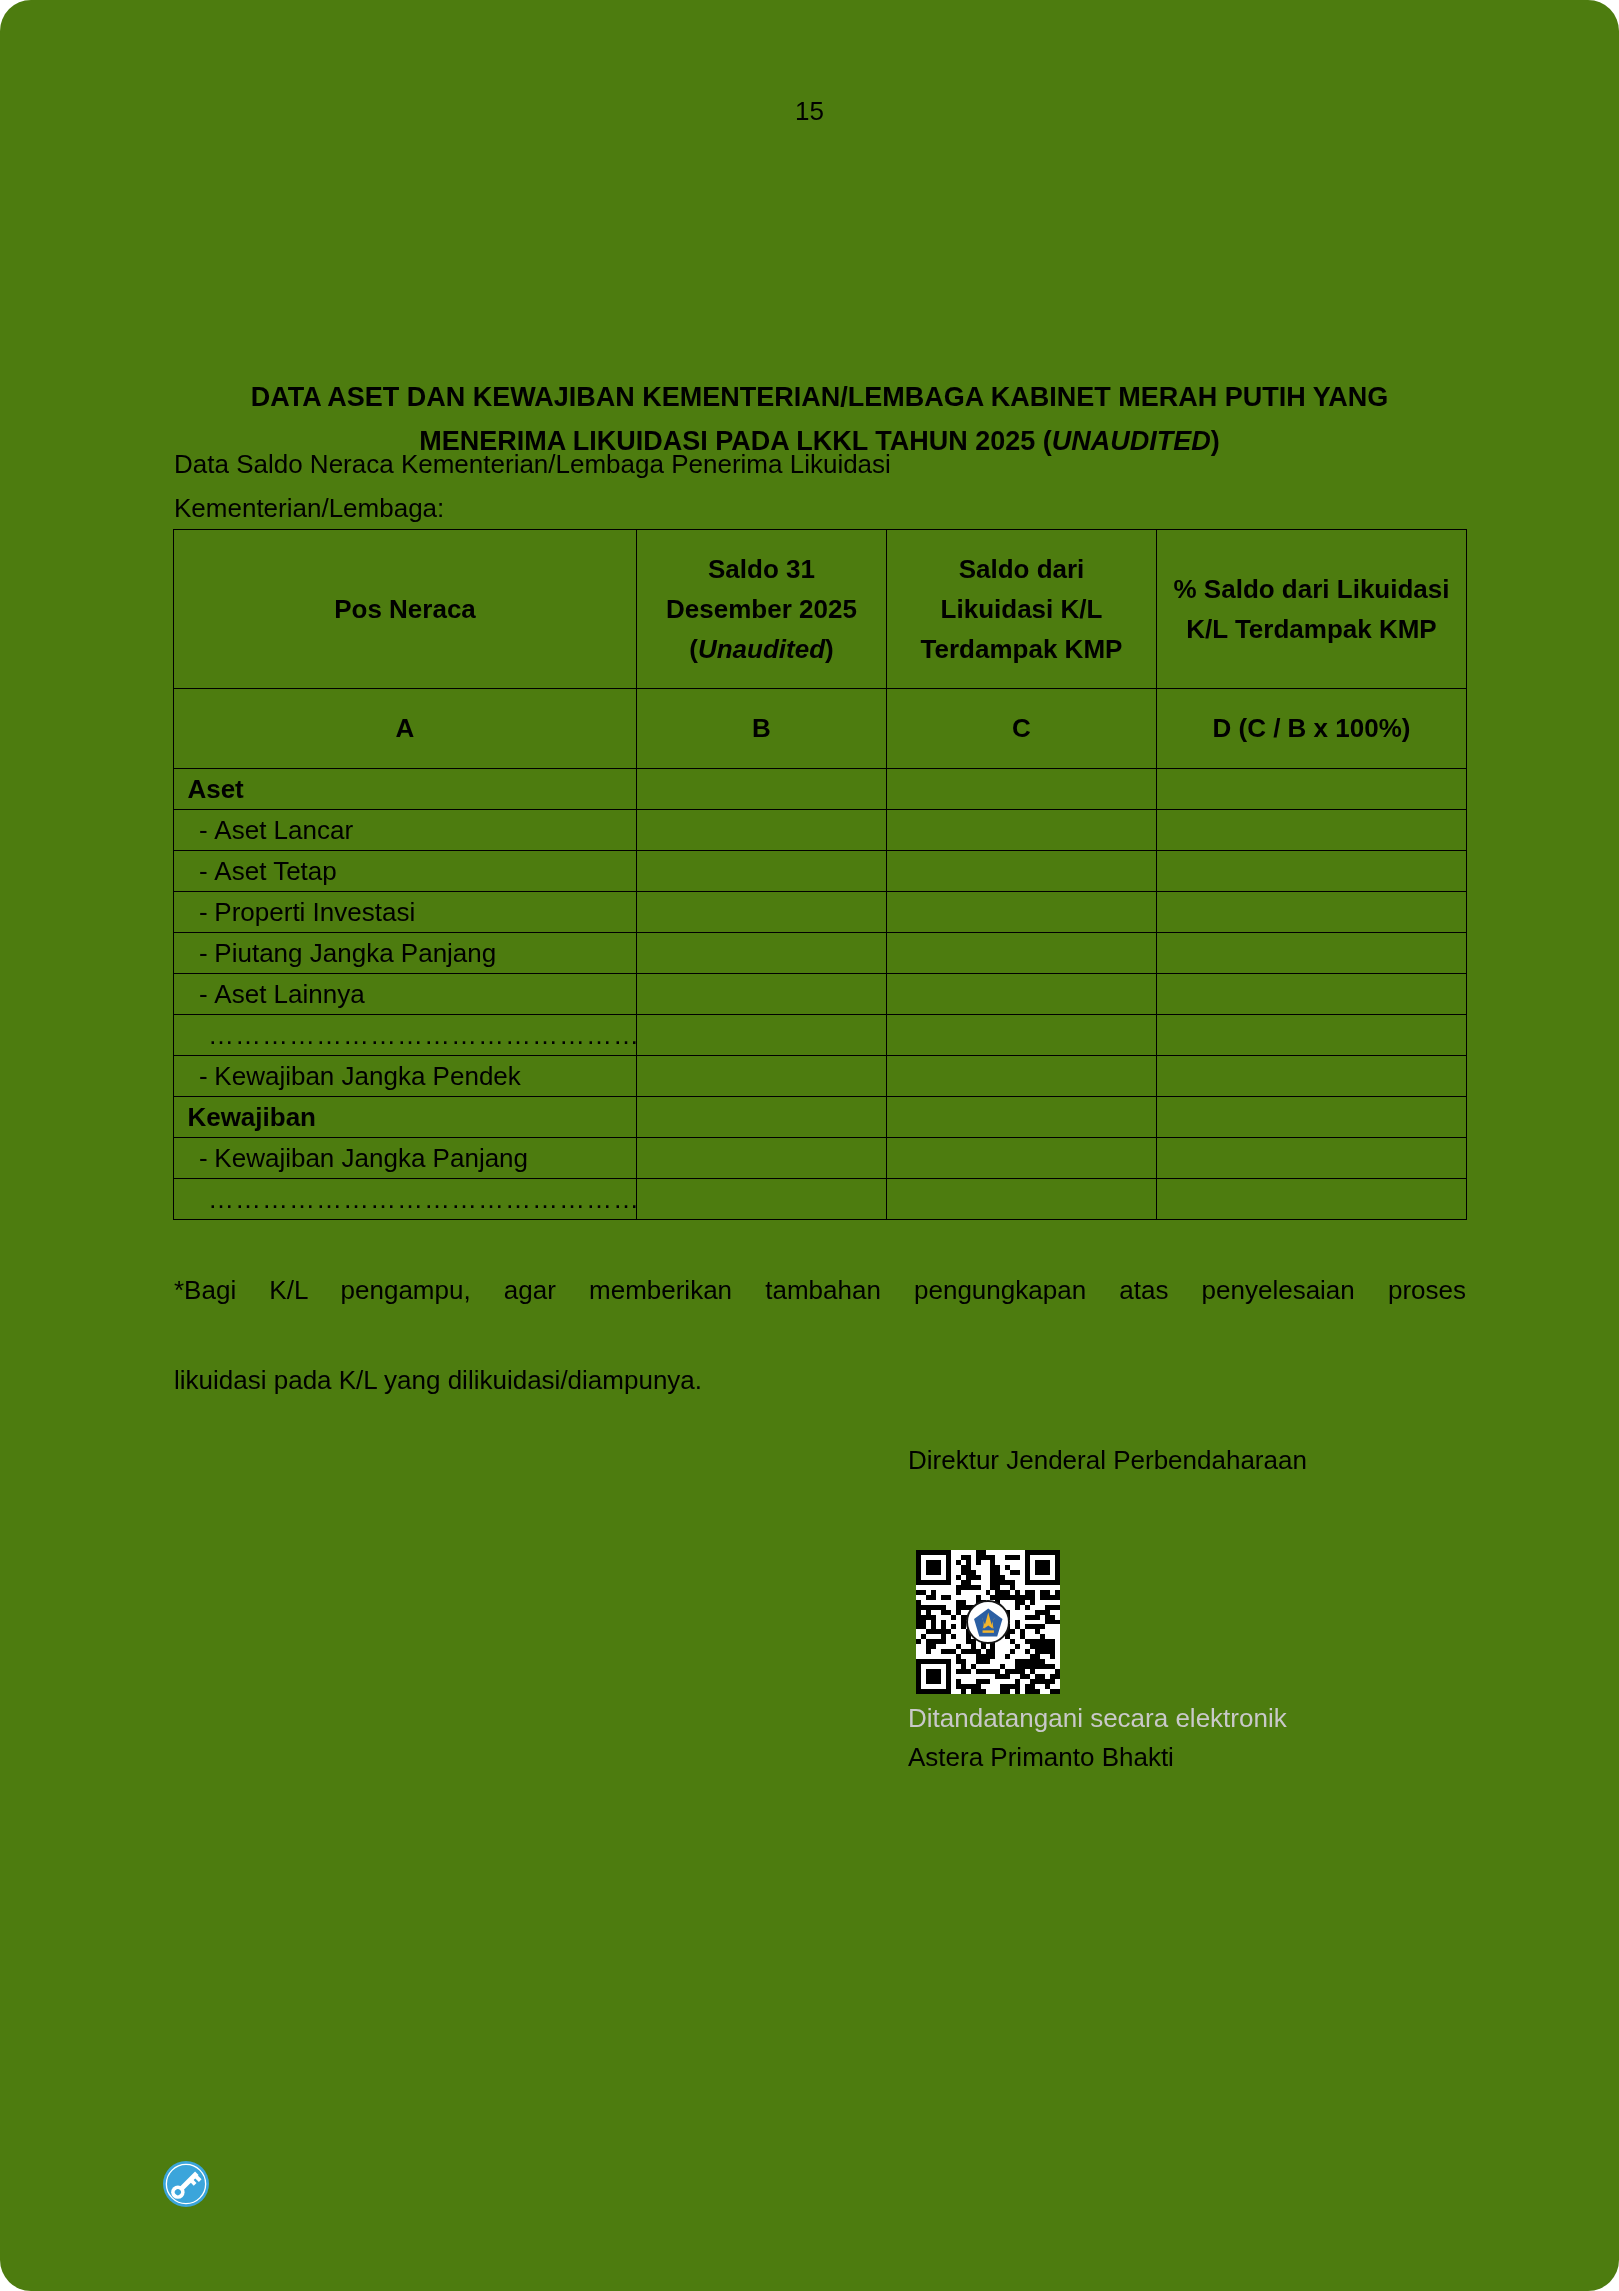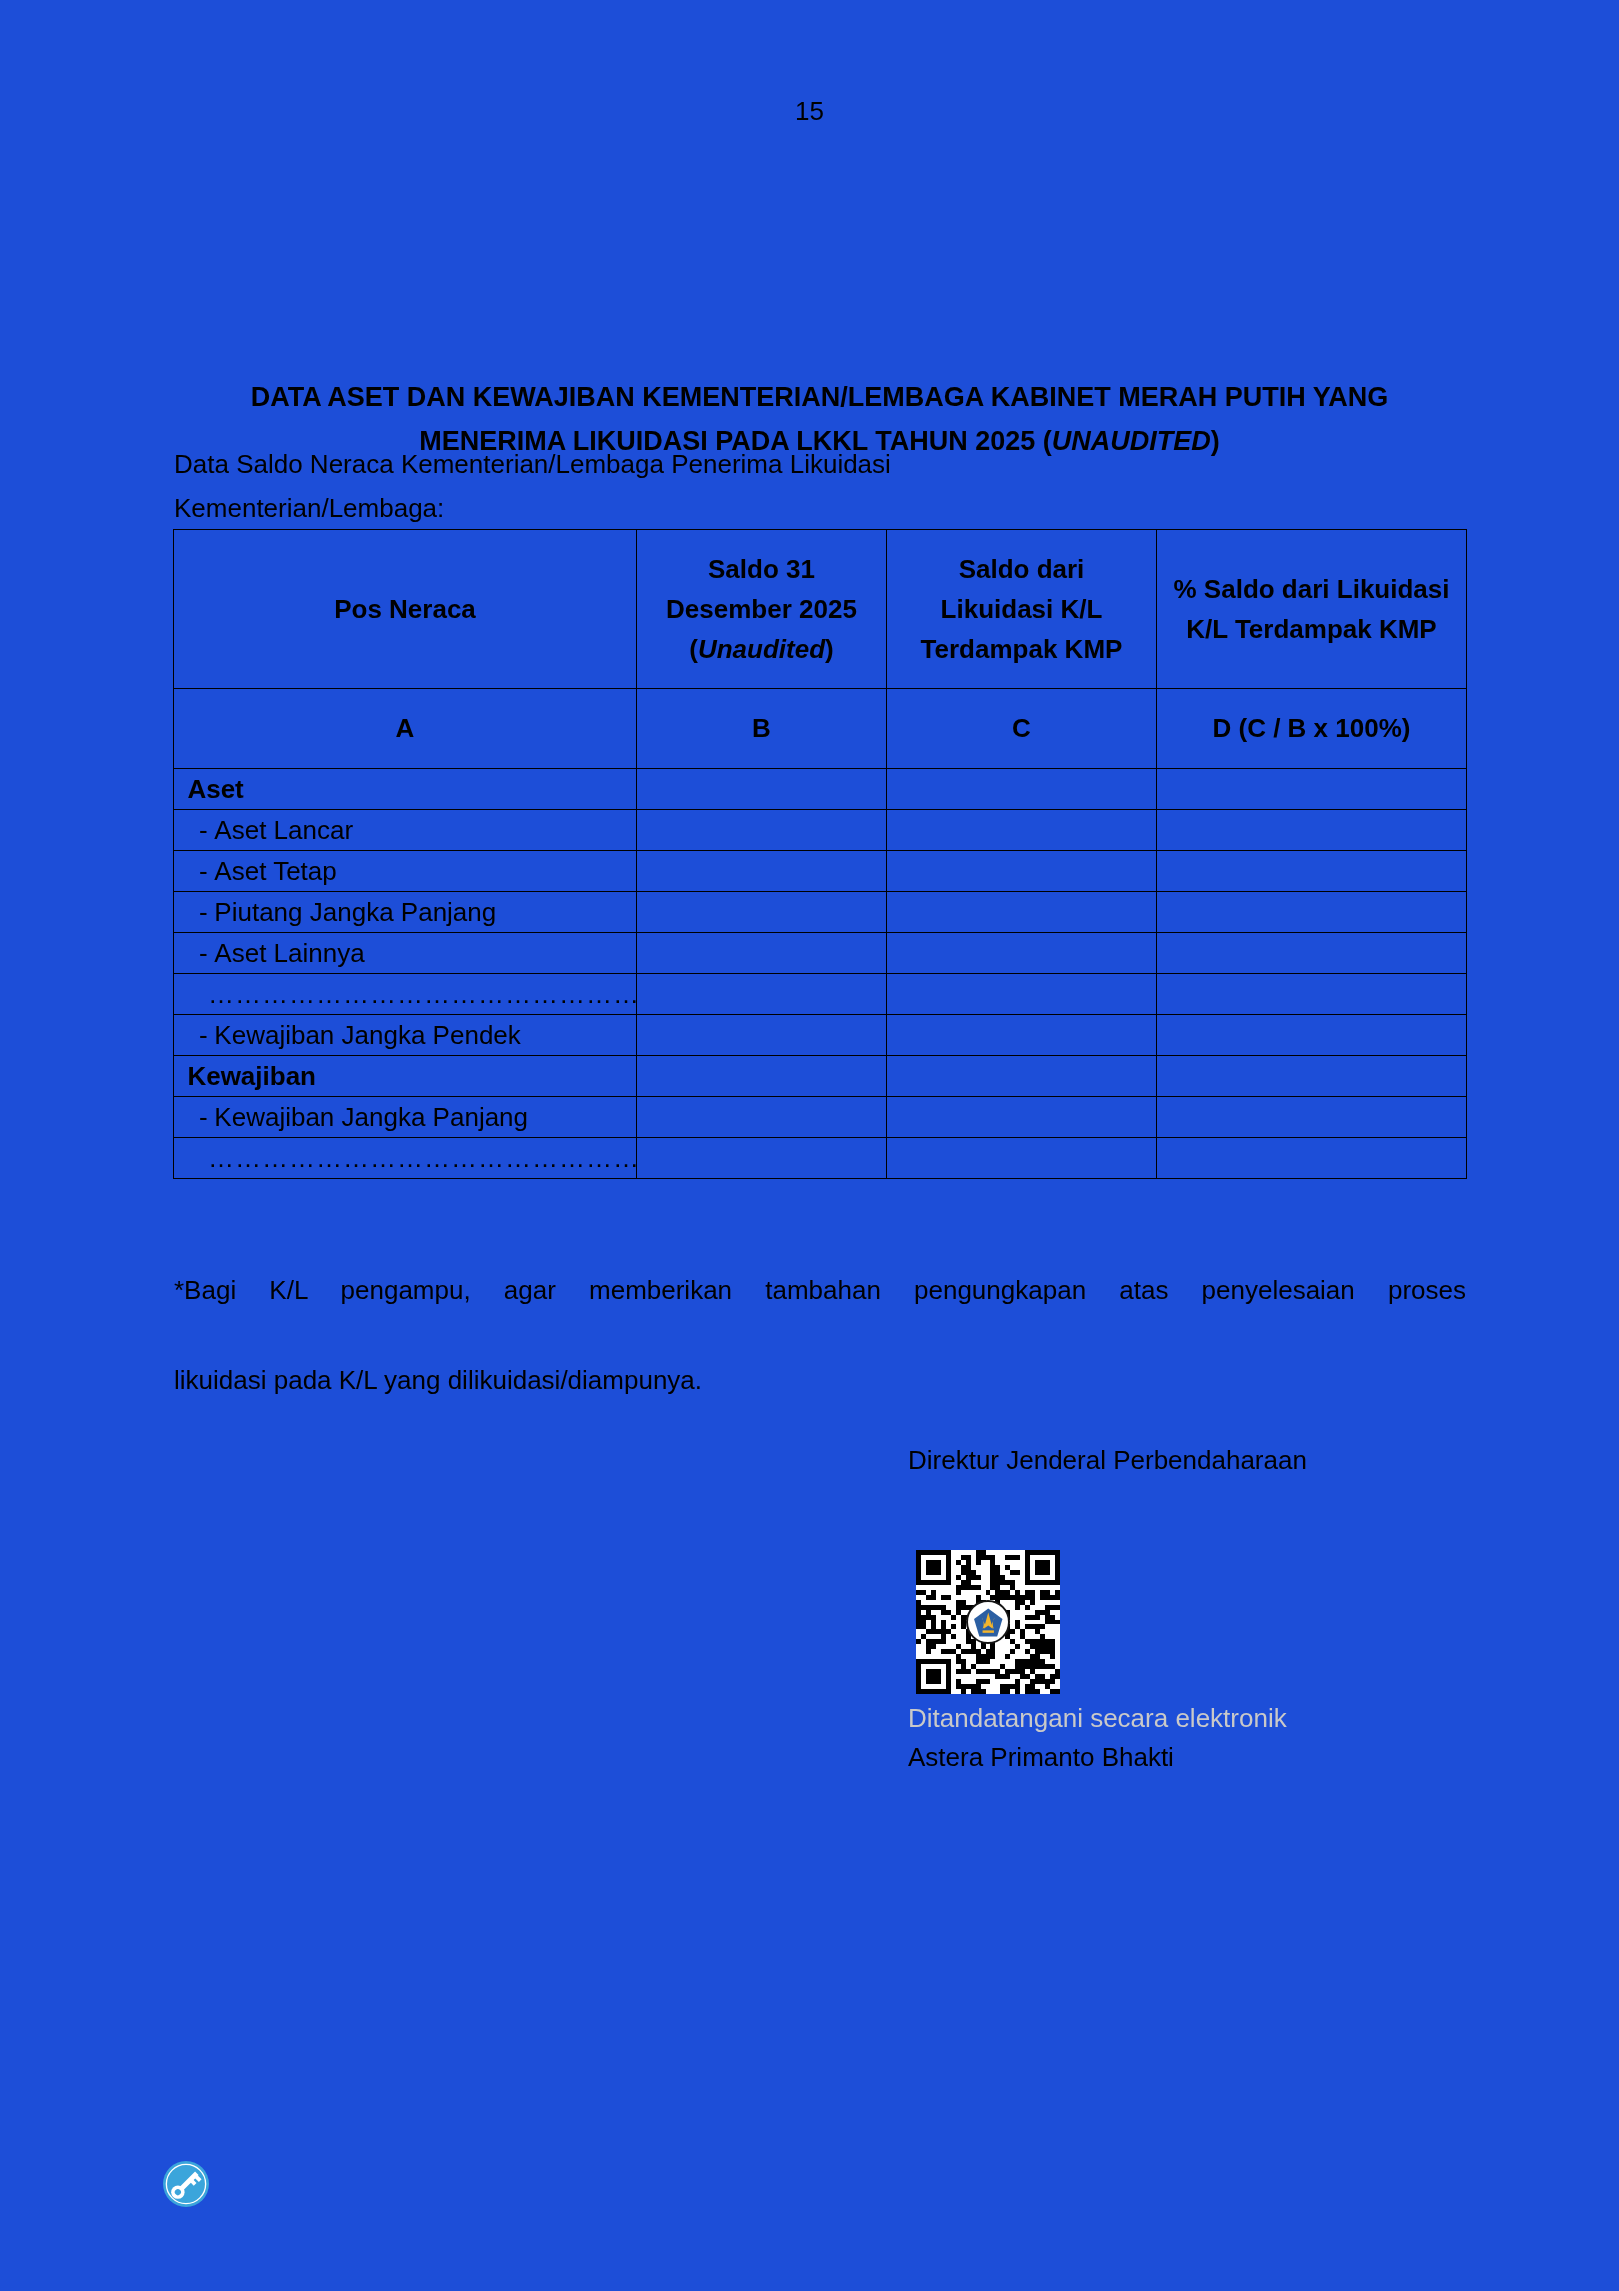--- a/index.html
+++ b/index.html
@@ -1,22 +1,23 @@
 <!DOCTYPE html>
 <html><head>
 <meta charset="utf-8">
 <style>
   * { margin:0; padding:0; box-sizing:border-box; }
   html,body { background:#ffffff; }
   body { font-family:"Liberation Sans","DejaVu Sans",sans-serif; color:#000; }
   .page {
     position:relative;
     width:1619px; height:2291px;
-    background:#1d4ed8;
+    background:#4d7c0f;
     overflow:hidden;
+    border-radius:31px;
   }
 
   
   .page-number {
     position:absolute; top:96px; left:0; width:1619px;
     text-align:center; font-size:26px;
   }
 
   
   .lampiran { position:absolute; left:1029px; top:168px; }
@@ -133,20 +134,26 @@
             <td></td>
         </tr>
         <tr class="data-row row-item">
           <td class="c-label"><span class="dash">-</span><span>Aset Lancar</span></td>
           <td></td>
             <td></td>
             <td></td>
         </tr>
         <tr class="data-row row-item">
           <td class="c-label"><span class="dash">-</span><span>Aset Tetap</span></td>
+          <td></td>
+            <td></td>
+            <td></td>
+        </tr>
+        <tr class="data-row row-item">
+          <td class="c-label"><span class="dash">-</span><span>Properti Investasi</span></td>
           <td></td>
             <td></td>
             <td></td>
         </tr>
         <tr class="data-row row-item">
           <td class="c-label"><span class="dash">-</span><span>Piutang Jangka Panjang</span></td>
           <td></td>
             <td></td>
             <td></td>
         </tr>

